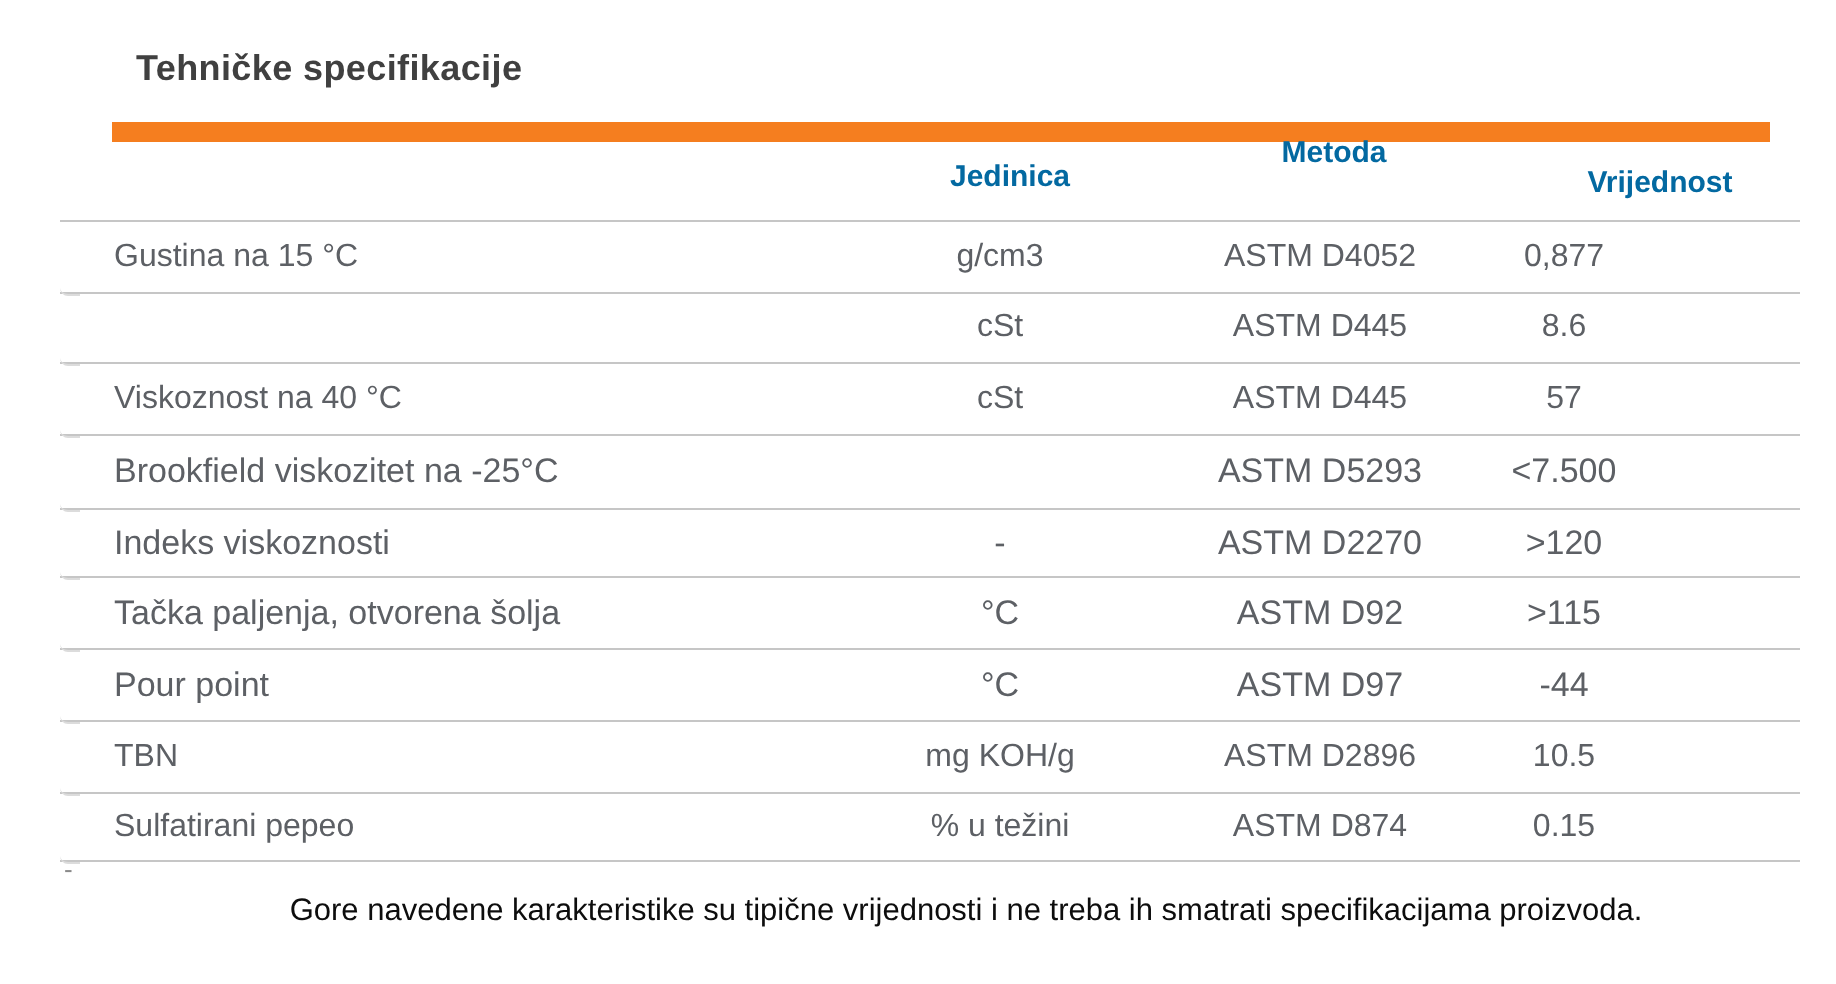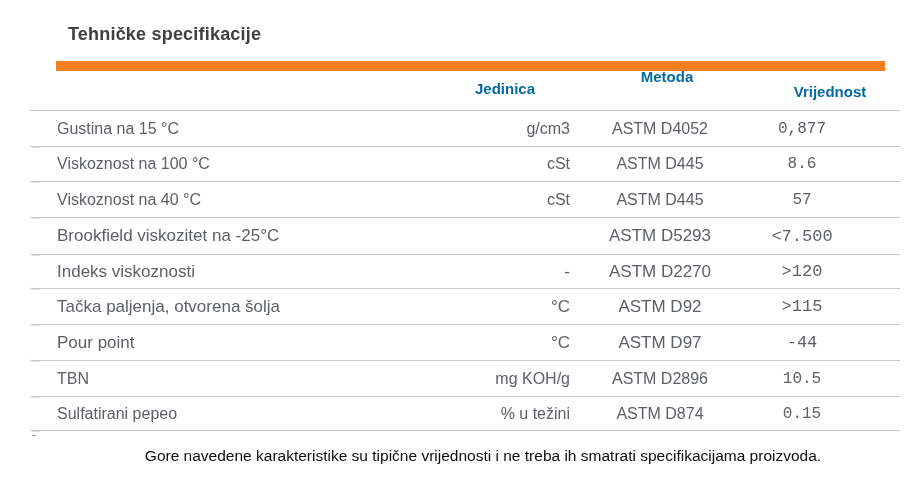--- a/index.html
+++ b/index.html
@@ -30,23 +30,23 @@
     position:relative;display:flex;align-items:center;
     border-bottom:1px solid #c6c6c6;
   }
   .row::before{ 
     content:"";position:absolute;left:0;bottom:-2px;width:10px;height:3px;
     border-bottom-left-radius:6px;border-bottom:1px solid #dcdcdc;
   }
   .rh-33{height:33px;} .rh-34{height:34px;} .rh-35{height:35px;} .rh-36{height:36px;}
   .cell{color:#5d6065;font-size:16px;white-space:nowrap;}
   .prop{margin-left:27px;}
-  .unit{position:absolute;left:400px;width:140px;text-align:right;}
+  .unit{position:absolute;left:400px;width:140px;text-align:center;}
   .method{position:absolute;left:550px;width:160px;text-align:center;}
-  .value{position:absolute;left:692px;width:160px;text-align:center;font-family:Liberation Mono, monospace;}
+  .value{position:absolute;left:672px;width:160px;text-align:center;}
   .row.compact .cell{font-size:17px;}
   .stray-dash{
     position:absolute;left:32px;top:427px;
     font-size:13px;color:#8a8a8a;
   }
   .footer-note{
     position:absolute;left:0;top:447px;width:100%;
     text-align:center;font-size:15.5px;color:#0d0d0d;padding-left:24px;
   }
 </style>
@@ -66,21 +66,20 @@
   <div class="spec-table">
 
     <div class="row rh-35">
       <span class="cell prop">Gustina na 15 °C</span>
       <span class="cell unit">g/cm3</span>
       <span class="cell method">ASTM D4052</span>
       <span class="cell value">0,877</span>
     </div>
 
     <div class="row rh-34">
-      <span class="cell prop">Viskoznost na 100 °C</span>
       <span class="cell unit">cSt</span>
       <span class="cell method">ASTM D445</span>
       <span class="cell value">8.6</span>
     </div>
 
     <div class="row rh-35">
       <span class="cell prop">Viskoznost na 40 °C</span>
       <span class="cell unit">cSt</span>
       <span class="cell method">ASTM D445</span>
       <span class="cell value">57</span>

